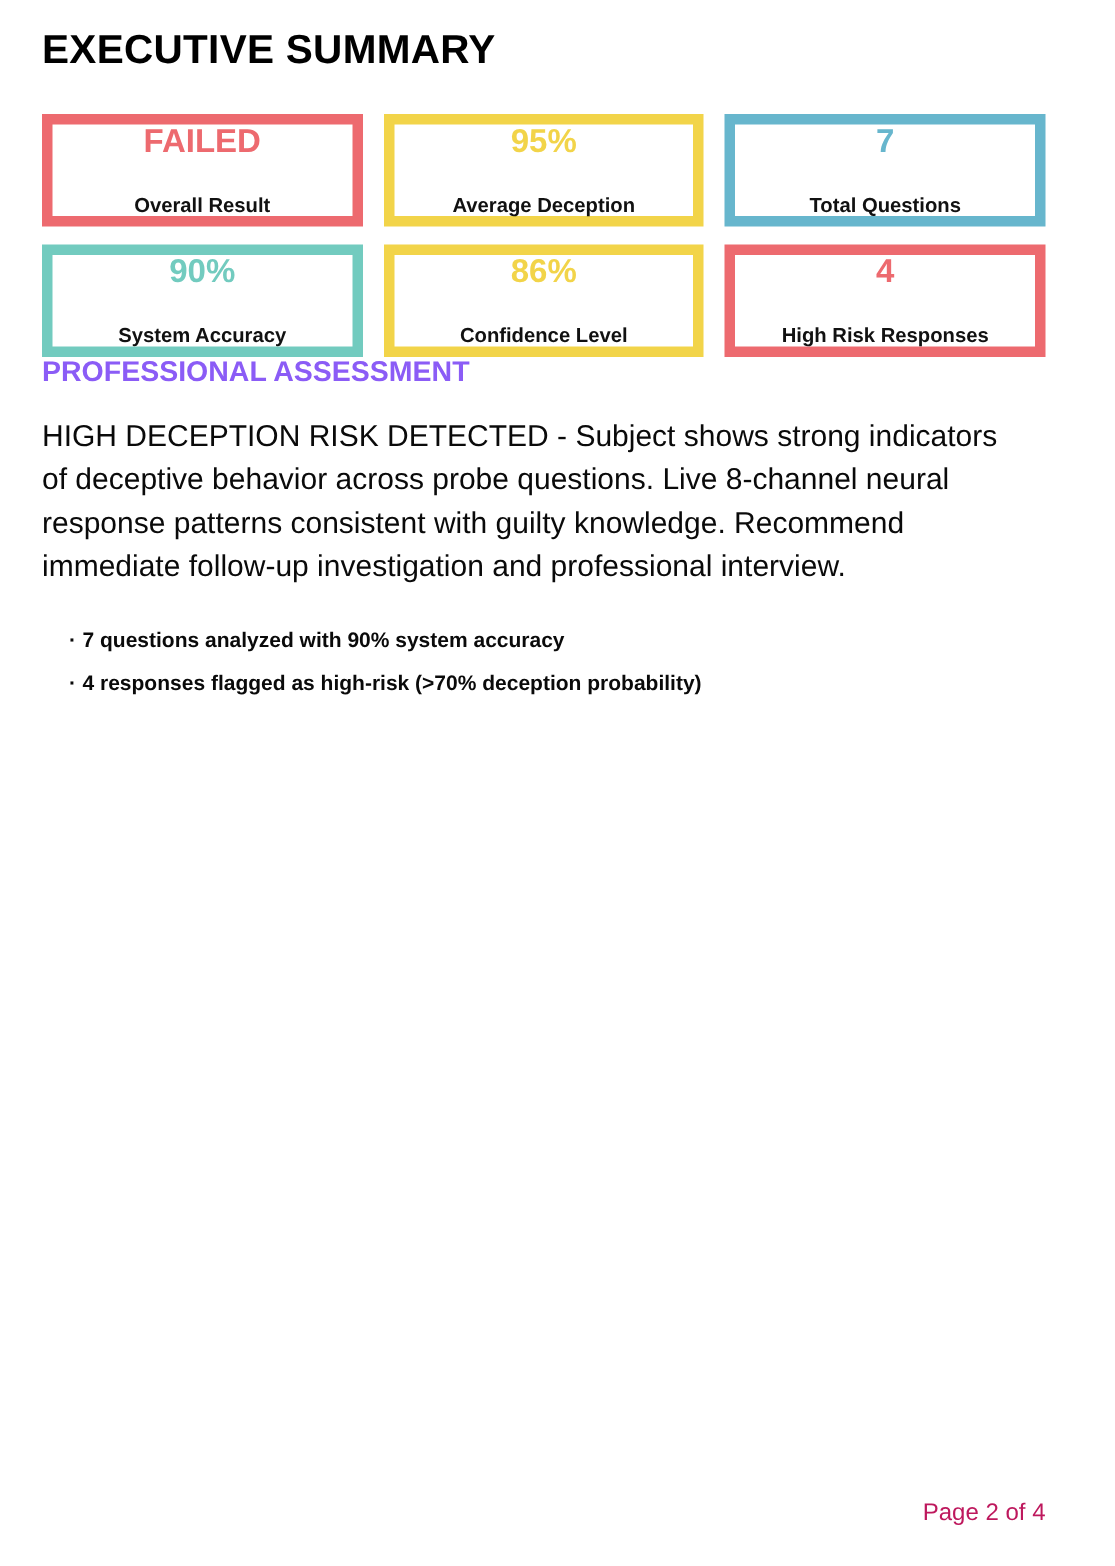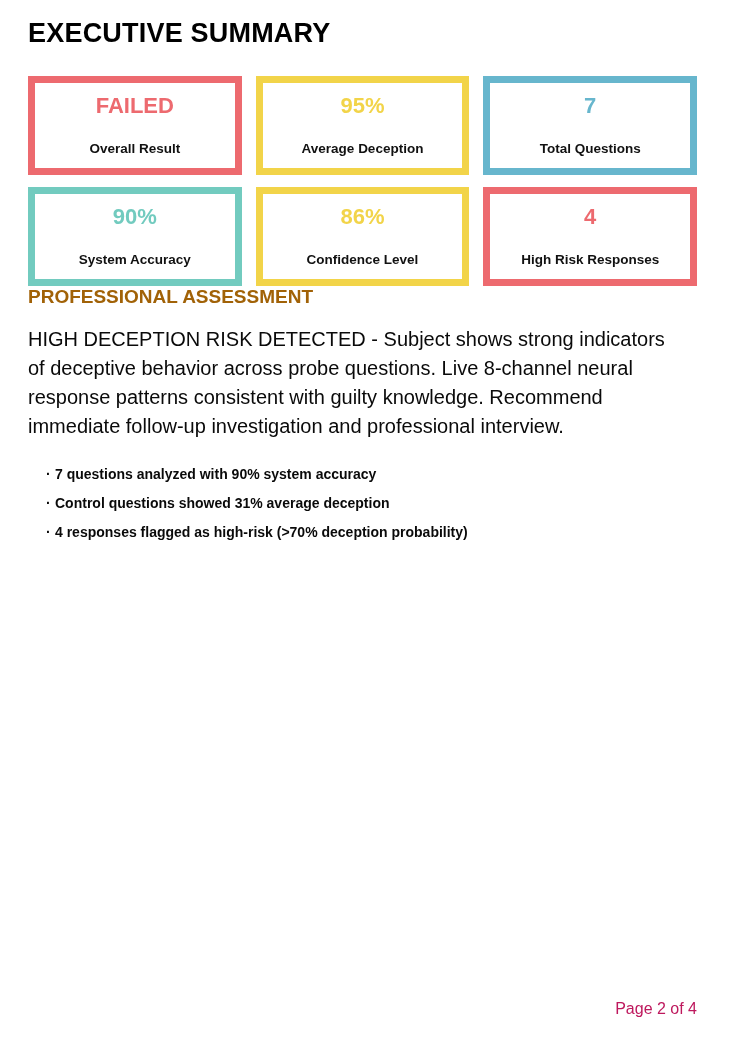--- a/index.html
+++ b/index.html
@@ -24,21 +24,21 @@
   }
 
   .cards-grid {
     margin-top: 27px;
     display: grid;
     grid-template-columns: repeat(3, 1fr);
     gap: 12px 14px;
   }
   .stat-card {
     box-sizing: border-box;
-    height: 99px;
+    height: 75px;
     border: 7px solid #ccc;
     background: #fff;
     display: flex;
     flex-direction: column;
     align-items: center;
     justify-content: center;
     gap: 25px;
   }
   .stat-value {
     font-size: 22px;
@@ -49,21 +49,21 @@
     font-size: 13.5px;
     font-weight: bold;
     color: #111;
     line-height: 1;
   }
 
   h2.section-heading {
     margin: 0;
     font-size: 19px;
     font-weight: bold;
-    color: #a16207;
+    color: #8b5cf6;
   }
   .assessment-heading { margin-top: 52px; }
   .assessment-body {
     margin: 17px 0 0 0;
     font-size: 20px;
     line-height: 29px;
     color: #0a0a0a;
     max-width: 650px;
   }
 
@@ -129,20 +129,19 @@
         <div class="stat-value" style="color: rgb(237, 106, 111);">4</div>
         <div class="stat-label">High Risk Responses</div>
       </div>
     </div>
 
     <h2 class="section-heading assessment-heading">PROFESSIONAL ASSESSMENT</h2>
     <p class="assessment-body">HIGH DECEPTION RISK DETECTED - Subject shows strong indicators of deceptive behavior across probe questions. Live 8-channel neural response patterns consistent with guilty knowledge. Recommend immediate follow-up investigation and professional interview.</p>
 
     <ul class="findings-list">
       <li>7 questions analyzed with 90% system accuracy</li>
-      <li>Control questions showed 31% average deception</li>
       <li>4 responses flagged as high-risk (&gt;70% deception probability)</li>
     </ul>
 
   </div>
 
   <div class="page-footer">Page 2 of 4</div>
 </div>
 
 </body></html>

